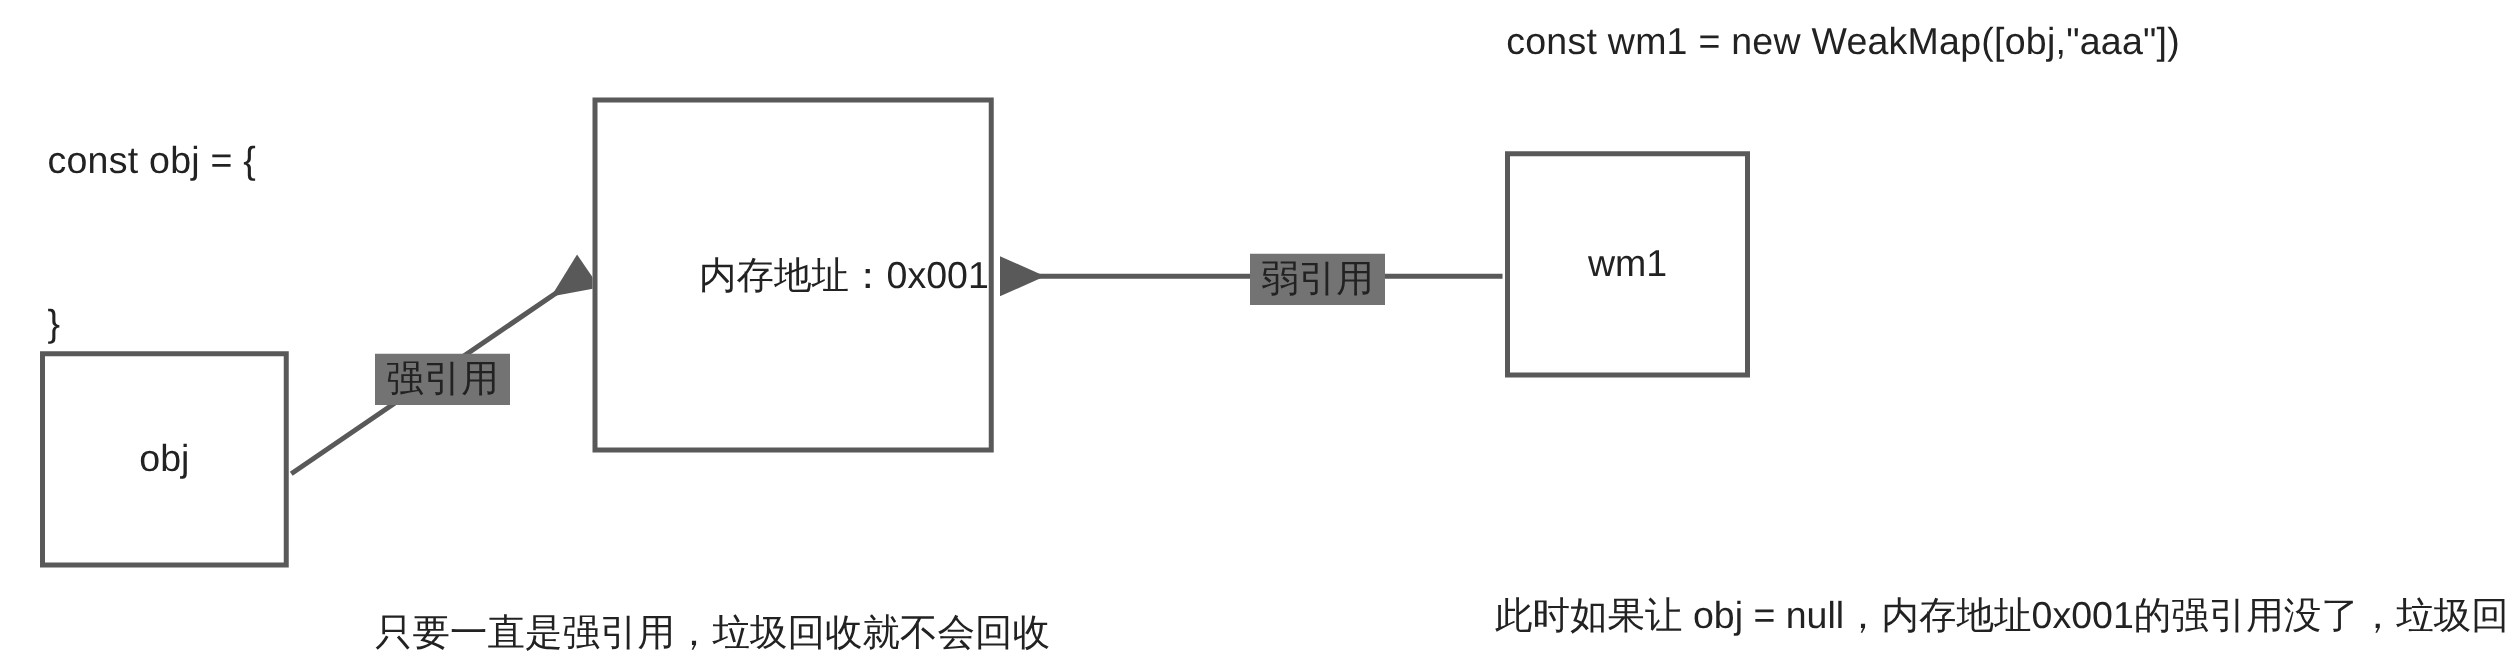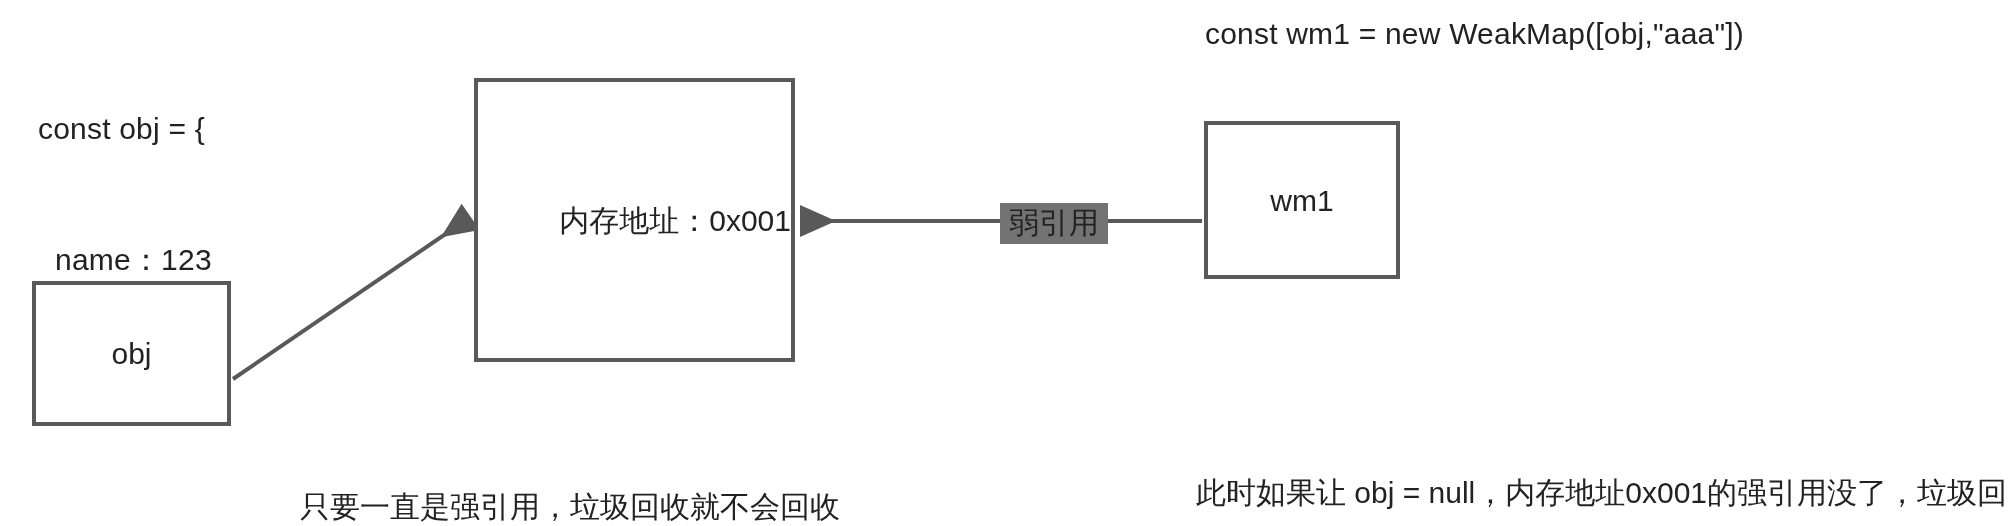--- a/index.html
+++ b/index.html
@@ -88,38 +88,38 @@
     </defs>
 
     <line x1="233" y1="379" x2="469" y2="218" stroke="#595959" stroke-width="4" marker-end="url(#arrow-diag)"></line>
 
     <line x1="1004" y1="221" x2="800" y2="221" stroke="#595959" stroke-width="4" marker-end="url(#arrow-left)"></line>
     <line x1="1202" y1="221" x2="1090" y2="221" stroke="#595959" stroke-width="4"></line>
   </svg>
 
   <div class="txt code-block" style="left:22px; top:20px;margin-left:16px;">
     <span class="code-line">const obj = {</span>
-    <span class="code-line">  name：123</span>
     <span class="code-line">}</span>
   </div>
 
   <div class="txt code-block" style="left:1205px; top:12px;">const wm1 = new WeakMap([obj,"aaa"])</div>
 
   <div class="node-box" style="left:474px; top:78px; width:321px; height:284px;align-items:flex-end;">
     <div class="node-label">内存地址：0x001</div>
   </div>
 
-  <div class="node-box" style="left:32px; top:281px; width:199px; height:145px;">
+  <div class="node-box" style="left:32px; top:281px; width:199px; height:173px;">
     <div class="node-label">obj</div>
   </div>
 
-  <div class="node-box" style="left:1204px; top:121px; width:196px; height:158px;">
+  <div class="node-box" style="left:1204px; top:121px; width:196px; height:181px;">
     <div class="node-label">wm1</div>
   </div>
 
+  <div class="edge-label" style="left:300px; top:283px;">强引用</div>
 
   <div class="edge-label" style="left:1000px; top:203px;">弱引用</div>
 
   <div class="caption" style="left:300px; top:386px;">
     <span class="cap-line">只要一直是强引用，垃圾回收就不会回收</span>
   </div>
 
   <div class="caption" style="left:1196px; top:372px; width:812px;">
     <span class="cap-line">此时如果让 obj = null，内存地址0x001的强引用没了，垃圾回</span>
     

